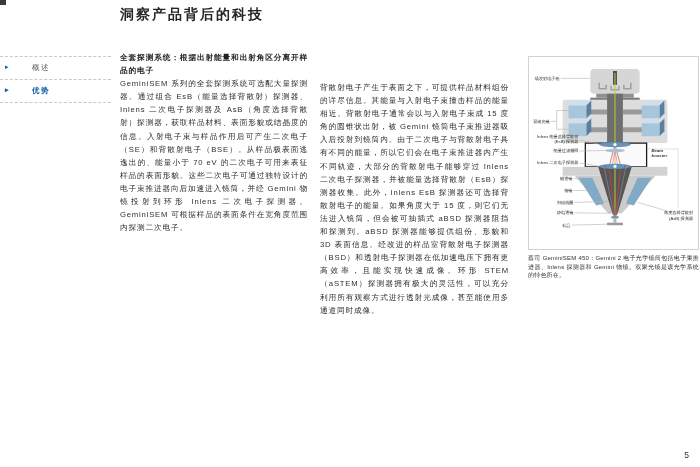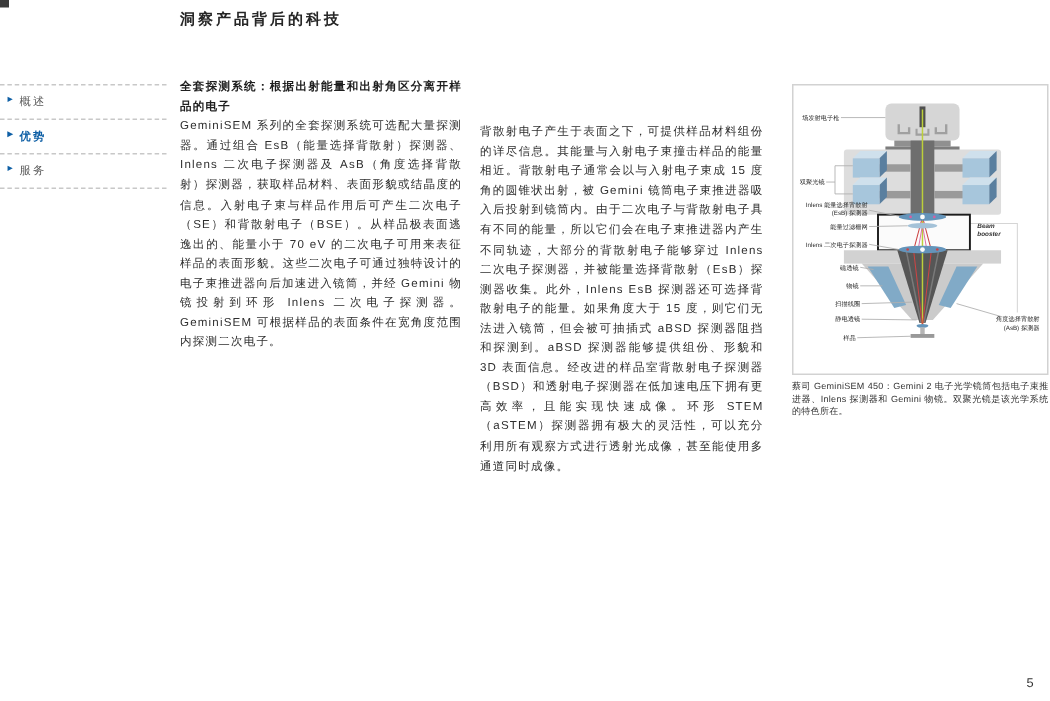--- a/index.html
+++ b/index.html
@@ -4,28 +4,28 @@
 <style>
   * { margin:0; padding:0; box-sizing:border-box; }
   html,body { width:700px; height:467px; background:#ffffff; overflow:hidden;
     font-family:"Liberation Sans", sans-serif; }
   .page { position:relative; width:700px; height:467px; background:#fff; }
 
   .corner-mark { position:absolute; left:0; top:0; width:6px; height:5px; background:#3a3a3a; }
 
   
   .sidebar { position:absolute; left:0; top:56px; width:111px; }
-  .side-item { position:relative; padding:6px 4px 6px 13px; border-top:1px dashed #c8c8c8;
+  .side-item { position:relative; padding:6px 4px 6px 32px; border-top:1px dashed #c8c8c8;
     font-size:7.5px; letter-spacing:1.5px; color:#5a5a5a; cursor:pointer; }
   .sidebar .side-item:last-child { border-bottom:1px dashed #c8c8c8; }
   .side-item .arr { position:absolute; left:5px; top:6px; color:#0e5fa5; font-size:7px; line-height:7px; }
   .side-item.active { color:#0e5fa5; font-weight:bold; }
 
   
-  .page-title { position:absolute; left:120px; top:6px; font-size:10px; font-weight:bold;
+  .page-title { position:absolute; left:120px; top:6px; font-size:14px; font-weight:bold;
     color:#262626; letter-spacing:2px; }
 
   
   .col { position:absolute; top:51px; font-size:7.7px; line-height:13.1px; color:#2e2e2e;
     text-align:justify; letter-spacing:0.8px; }
   .col1 { left:120px; width:188px; }
   .col2 { left:320px; width:189px;margin-top:30px; }
   .col-heading { font-weight:bold; color:#1f1f1f; }
 
   
@@ -48,24 +48,20 @@
   <div class="corner-mark"></div>
 
   <div class="sidebar">
     <div class="side-item">
       <span class="arr">▸</span>
       <span>概述</span>
     </div>
     <div class="side-item active">
       <span class="arr">▸</span>
       <span>优势</span>
-    </div>
-    <div class="side-item">
-      <span class="arr">▸</span>
-      <span>服务</span>
     </div>
   </div>
 
   <div class="page-title">洞察产品背后的科技</div>
 
   <div class="col col1"><span class="col-heading">全套探测系统：根据出射能量和出射角区分离开样品的电子</span><br>
     <span>GeminiSEM 系列的全套探测系统可选配大量探测器。通过组合 EsB（能量选择背散射）探测器、Inlens 二次电子探测器及 AsB（角度选择背散射）探测器，获取样品材料、表面形貌或结晶度的信息。入射电子束与样品作用后可产生二次电子（SE）和背散射电子（BSE）。从样品极表面逃逸出的、能量小于 70 eV 的二次电子可用来表征样品的表面形貌。这些二次电子可通过独特设计的电子束推进器向后加速进入镜筒，并经 Gemini 物镜投射到环形 Inlens 二次电子探测器。GeminiSEM 可根据样品的表面条件在宽角度范围内探测二次电子。</span>
   </div>
 
   <div class="col col2">

